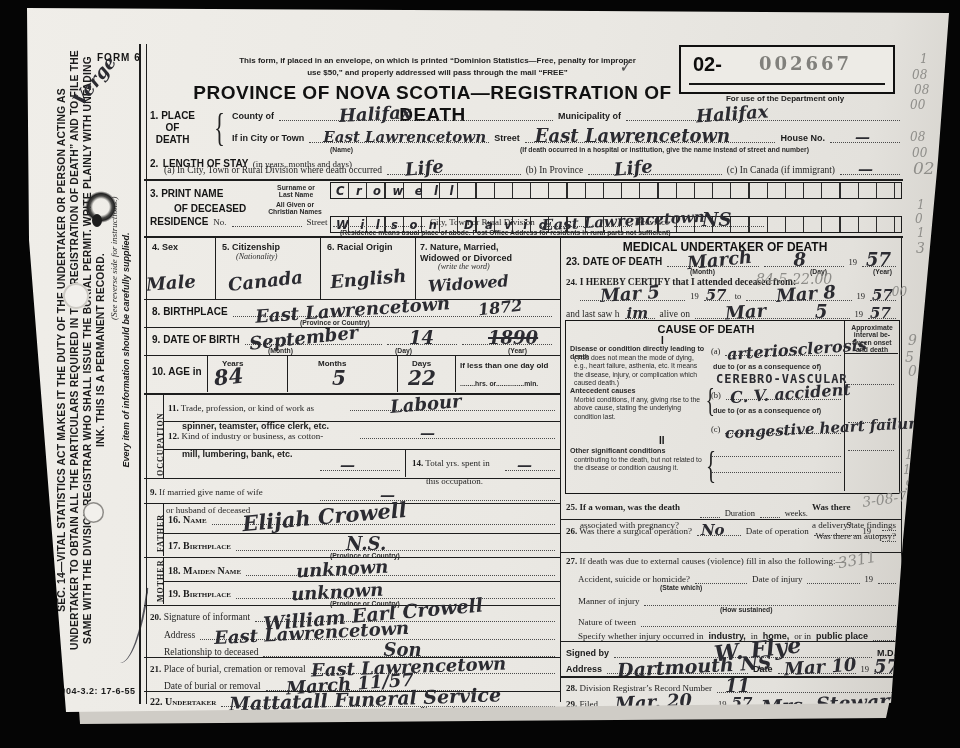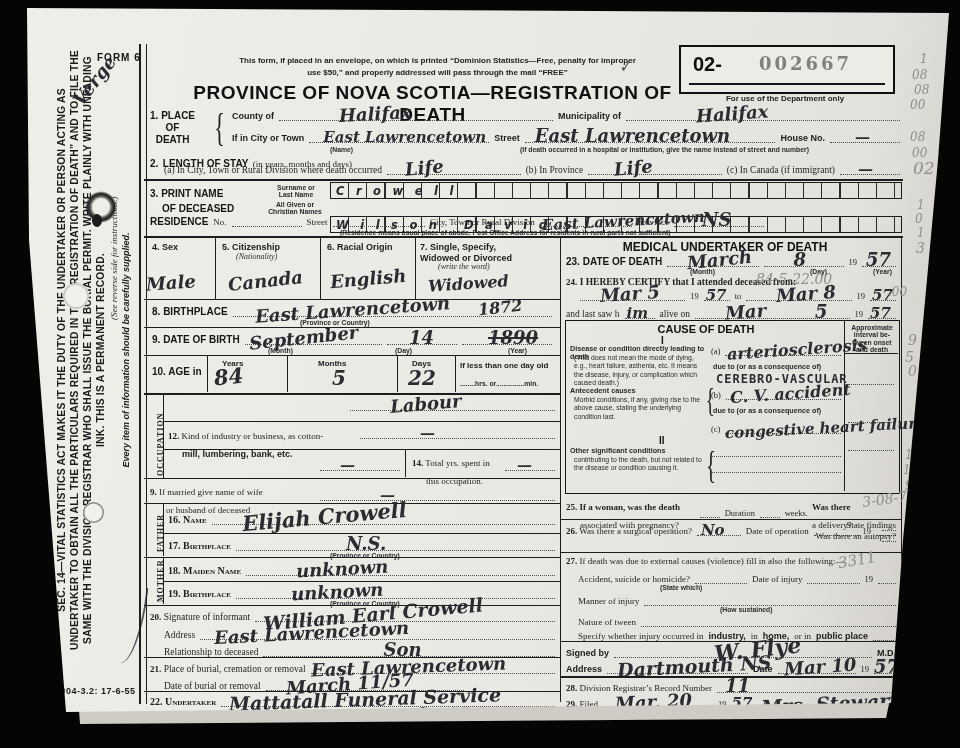--- a/index.html
+++ b/index.html
@@ -131,21 +131,21 @@
         </span>
       <span class="ser8" style="font-size:9.5px;">(c) In Canada (if immigrant)</span>
       <span class="dl" style="max-width:60px;">
           <i class="hw onln" style="left:18px;">—</i>
         </span>
     </div>
     <div class="hline" style="left:144px;top:179px;width:759px;height:1.6px;"></div>
 
     <div class="abs p10" style="left:150px;top:186px;line-height:1.5;">
       <span>3.</span> <span>PRINT NAME</span><br>
-      <span style="margin-left:12px;">OF DECEASED</span>
+      <span style="margin-left:24px;">OF DECEASED</span>
     </div>
     <div class="abs n7" style="left:268px;top:184px;width:56px;text-align:center;">
       <span>Surname or</span><br>
       <span>Last Name</span>
     </div>
     <div class="abs comb" style="left:330px;top:182px;width:570px;">
       <span class="hwc">Crowell</span>
     </div>
     <div class="abs n7" style="left:264px;top:201px;width:62px;text-align:center;">
       <span>All Given or</span><br>
@@ -180,21 +180,21 @@
     <div class="vline" style="left:415px;top:237px;height:62px;"></div>
     <div class="hline" style="left:144px;top:299px;width:416px;"></div>
     <div class="abs p" style="left:152px;top:242px;"><span>4.</span> <span>Sex</span></div>
     <div class="abs hw hwb" style="left:146px;top:274px;transform:rotate(-4deg);">Male</div>
     <div class="abs p" style="left:222px;top:242px;"><span>5.</span> <span>Citizenship</span></div>
     <div class="abs it7" style="left:236px;top:252px;font-size:8px;">(Nationality)</div>
     <div class="abs hw hwb" style="left:228px;top:272px;transform:rotate(-6deg);">Canada</div>
     <div class="abs p" style="left:327px;top:242px;"><span>6.</span> <span>Racial Origin</span></div>
     <div class="abs hw hwb" style="left:330px;top:270px;transform:rotate(-5deg);">English</div>
     <div class="abs p" style="left:420px;top:242px;line-height:1.25;">
-      <span>7.</span> <span>Single, Specify,</span><br><span>Widowed or Divorced</span></div>
+      <span>7.</span> <span>Nature, Married,</span><br><span>Widowed or Divorced</span></div>
     <div class="abs it7" style="left:438px;top:262px;font-size:8px;">(write the word)</div>
     <div class="abs hw" style="left:428px;top:276px;font-size:16px;transform:rotate(-4deg);">Widowed</div>
 
     <div class="abs fl" style="left:152px;top:304px;width:400px;">
       <span class="p10"><span>8.</span> <span>BIRTHPLACE</span></span>
       <span class="dl">
           <i class="hw hwb onln" style="left:22px;transform:rotate(-4deg);">East Lawrencetown</i>
         </span>
     </div>
     <div class="abs n7" style="left:300px;top:319px;">(Province or Country)</div>
@@ -228,20 +228,24 @@
     <div class="abs p8" style="left:412px;top:359px;">Days</div>
     <div class="abs hw" style="left:214px;top:366px;font-size:21px;transform:rotate(-6deg);">84</div>
     <div class="abs hw" style="left:332px;top:368px;font-size:20px;">5</div>
     <div class="abs hw" style="left:408px;top:368px;font-size:20px;">22</div>
     <div class="abs p8" style="left:460px;top:361px;">If less than one day old</div>
     <div class="abs n7" style="left:460px;top:380px;">........hrs. or...............min.</div>
     <div class="hline" style="left:144px;top:393px;width:416px;height:1.8px;"></div>
 
     <div class="vline" style="left:163px;top:394px;height:84px;width:1px;"></div>
     <div class="vertwrap" style="left:149px;top:476px;width:82px;"><span class="vlabel">OCCUPATION</span></div>
+    <div class="abs" style="left:168px;top:397px;width:180px;">
+      <span class="ser8" style="font-size:9px;"><span class="p">11.</span> <span>Trade, profession, or kind of work as</span></span><br>
+      <span class="p" style="margin-left:14px;">spinner, teamster, office clerk,  etc.</span>
+    </div>
     <div class="abs fl" style="left:350px;top:398px;width:205px;">
         <span class="dl">
           <i class="hw hwb onln" style="left:40px;transform:rotate(-5deg);">Labour</i>
         </span>
       </div>
     <div class="hline" style="left:163px;top:421px;width:397px;height:.8px;"></div>
     <div class="abs" style="left:168px;top:425px;width:190px;">
       <span class="ser8" style="font-size:9px;"><span class="p">12.</span> <span>Kind of industry or business, as cotton-</span></span><br>
       <span class="p" style="margin-left:14px;">mill, lumbering, bank, etc.</span>
     </div>

